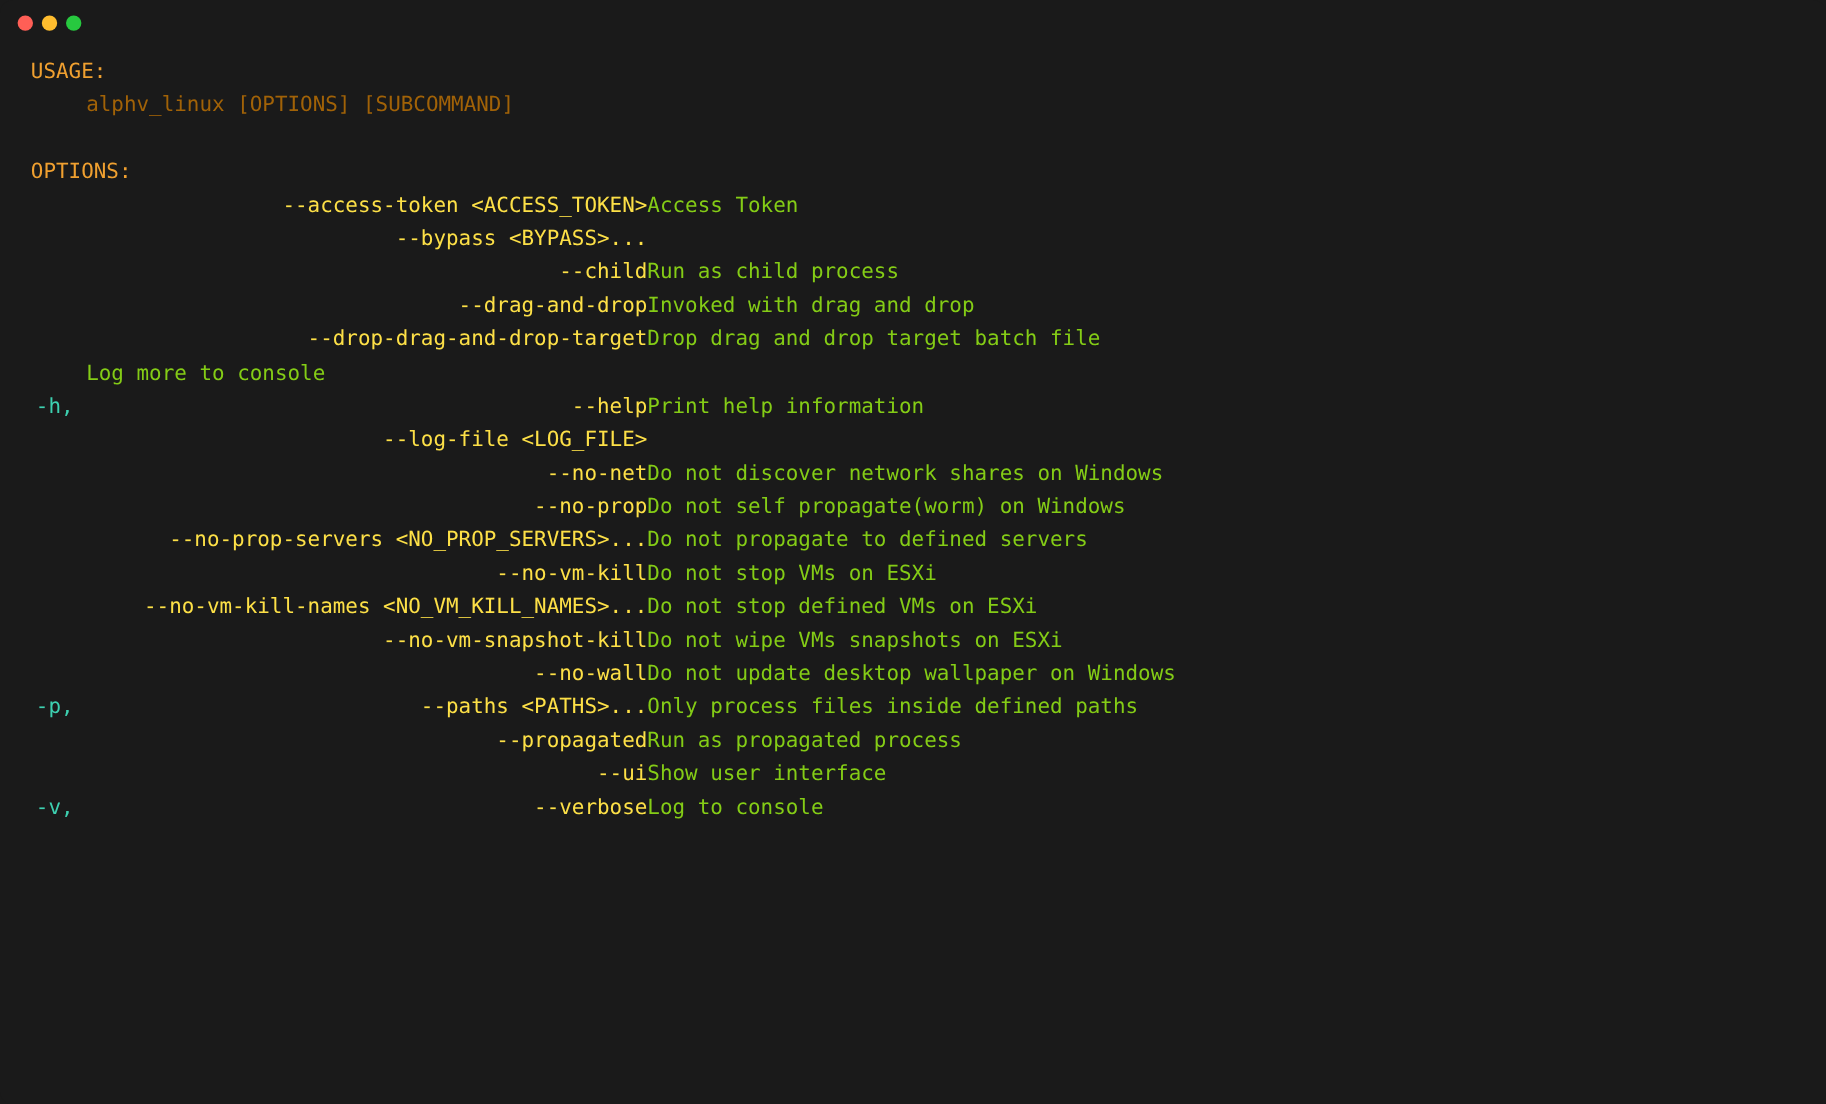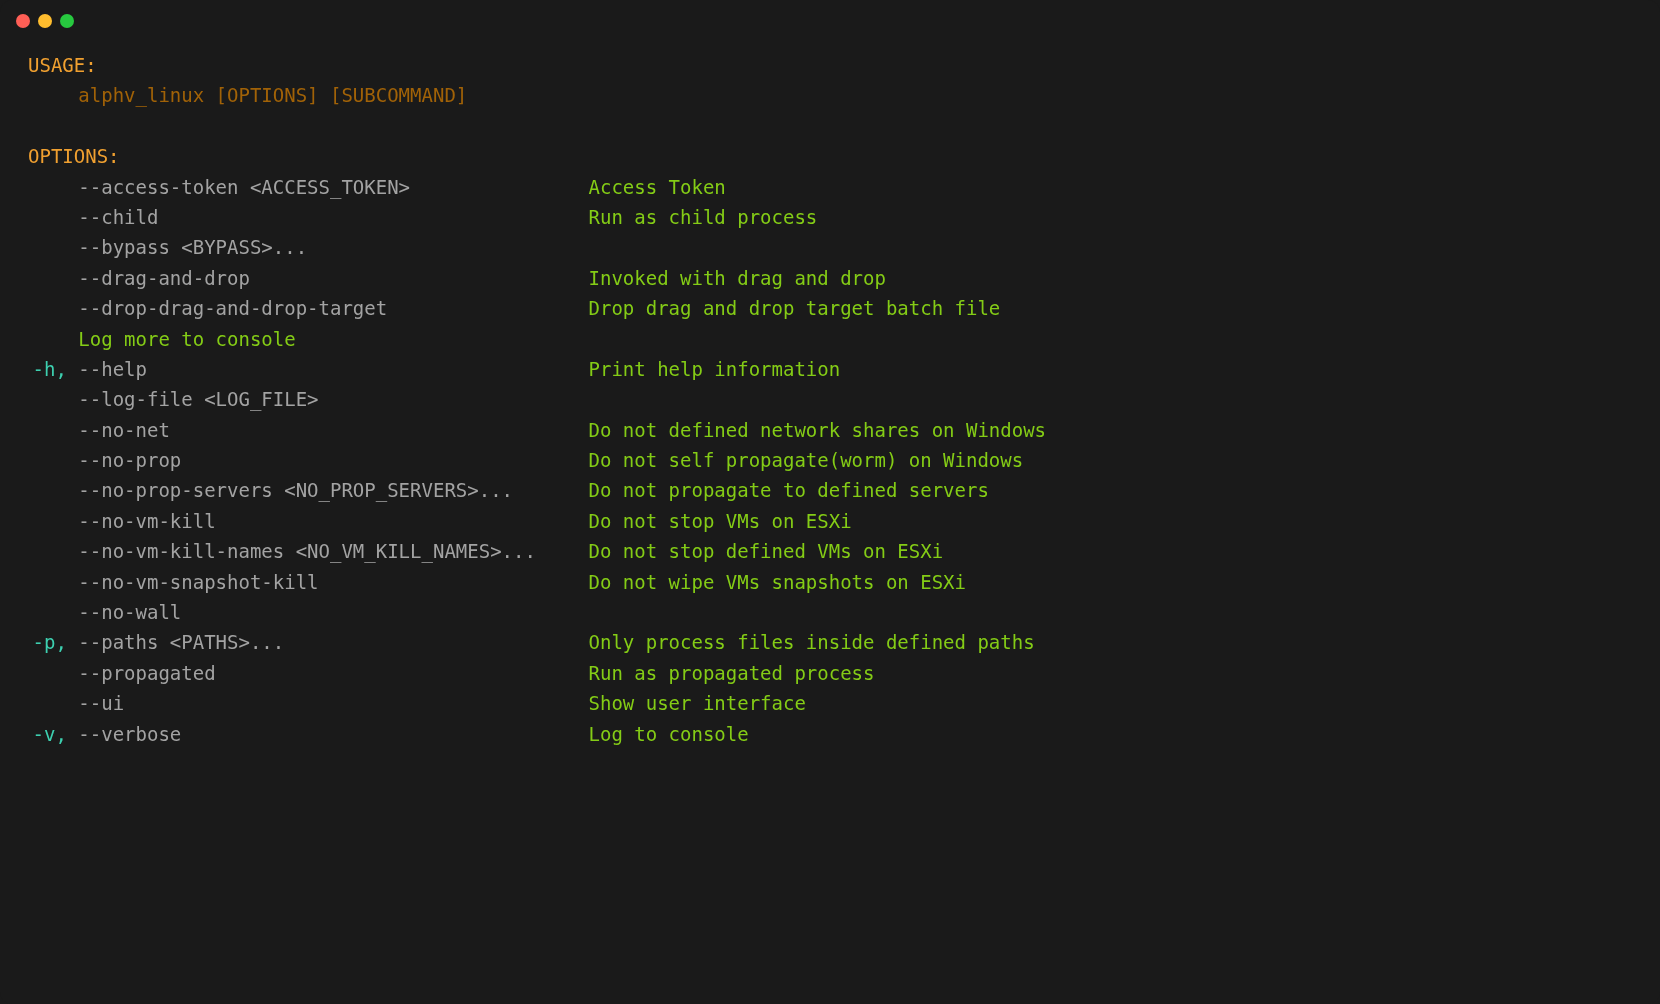--- a/index.html
+++ b/index.html
@@ -55,22 +55,23 @@
     .option-row {
       display: flex;
       white-space: pre;
     }
     .option-short-col {
       color: #3dd0b0;
       width: 4.4ch;
       text-align: right;
     }
     .option-flag-col {
-      color: #a3a3a3;
+      color: #fde047;
       width: 44.6ch;
+      text-align: right;
     }
     .option-desc-col {
       color: #84cc16;
     }
   </style>
 </head>
 <body>
 
 <div class="terminal-window">
   <div class="titlebar">
@@ -78,33 +79,33 @@
     <div class="traffic-light traffic-yellow"></div>
     <div class="traffic-light traffic-green"></div>
   </div>
   <div class="terminal-content">
     <div class="section-header">USAGE:</div>
     <div class="usage-line">alphv_linux [OPTIONS] [SUBCOMMAND]</div>
     <div class="blank-line"></div>
     <div class="section-header">OPTIONS:</div>
     <div id="options-container">
         <div class="option-row"><span class="option-short-col">    </span><span class="option-flag-col">--access-token &lt;ACCESS_TOKEN&gt;</span><span class="option-desc-col">Access Token</span></div>
+        <div class="option-row"><span class="option-short-col">    </span><span class="option-flag-col">--bypass &lt;BYPASS&gt;...</span><span class="option-desc-col"></span></div>
         <div class="option-row"><span class="option-short-col">    </span><span class="option-flag-col">--child</span><span class="option-desc-col">Run as child process</span></div>
-        <div class="option-row"><span class="option-short-col">    </span><span class="option-flag-col">--bypass &lt;BYPASS&gt;...</span><span class="option-desc-col"></span></div>
         <div class="option-row"><span class="option-short-col">    </span><span class="option-flag-col">--drag-and-drop</span><span class="option-desc-col">Invoked with drag and drop</span></div>
         <div class="option-row"><span class="option-short-col">    </span><span class="option-flag-col">--drop-drag-and-drop-target</span><span class="option-desc-col">Drop drag and drop target batch file</span></div>
         <div class="option-row"><span class="option-short-col">    </span><span class="option-desc-col">Log more to console</span></div>
         <div class="option-row"><span class="option-short-col">-h, </span><span class="option-flag-col">--help</span><span class="option-desc-col">Print help information</span></div>
         <div class="option-row"><span class="option-short-col">    </span><span class="option-flag-col">--log-file &lt;LOG_FILE&gt;</span></div>
-        <div class="option-row"><span class="option-short-col">    </span><span class="option-flag-col">--no-net</span><span class="option-desc-col">Do not defined network shares on Windows</span></div>
+        <div class="option-row"><span class="option-short-col">    </span><span class="option-flag-col">--no-net</span><span class="option-desc-col">Do not discover network shares on Windows</span></div>
         <div class="option-row"><span class="option-short-col">    </span><span class="option-flag-col">--no-prop</span><span class="option-desc-col">Do not self propagate(worm) on Windows</span></div>
         <div class="option-row"><span class="option-short-col">    </span><span class="option-flag-col">--no-prop-servers &lt;NO_PROP_SERVERS&gt;...</span><span class="option-desc-col">Do not propagate to defined servers</span></div>
         <div class="option-row"><span class="option-short-col">    </span><span class="option-flag-col">--no-vm-kill</span><span class="option-desc-col">Do not stop VMs on ESXi</span></div>
         <div class="option-row"><span class="option-short-col">    </span><span class="option-flag-col">--no-vm-kill-names &lt;NO_VM_KILL_NAMES&gt;...</span><span class="option-desc-col">Do not stop defined VMs on ESXi</span></div>
         <div class="option-row"><span class="option-short-col">    </span><span class="option-flag-col">--no-vm-snapshot-kill</span><span class="option-desc-col">Do not wipe VMs snapshots on ESXi</span></div>
-        <div class="option-row"><span class="option-short-col">    </span><span class="option-flag-col">--no-wall</span></div>
+        <div class="option-row"><span class="option-short-col">    </span><span class="option-flag-col">--no-wall</span><span class="option-desc-col">Do not update desktop wallpaper on Windows</span></div>
         <div class="option-row"><span class="option-short-col">-p, </span><span class="option-flag-col">--paths &lt;PATHS&gt;...</span><span class="option-desc-col">Only process files inside defined paths</span></div>
         <div class="option-row"><span class="option-short-col">    </span><span class="option-flag-col">--propagated</span><span class="option-desc-col">Run as propagated process</span></div>
         <div class="option-row"><span class="option-short-col">    </span><span class="option-flag-col">--ui</span><span class="option-desc-col">Show user interface</span></div>
         <div class="option-row"><span class="option-short-col">-v, </span><span class="option-flag-col">--verbose</span><span class="option-desc-col">Log to console</span></div>
       </div>
   </div>
 </div>
 
 </body></html>

